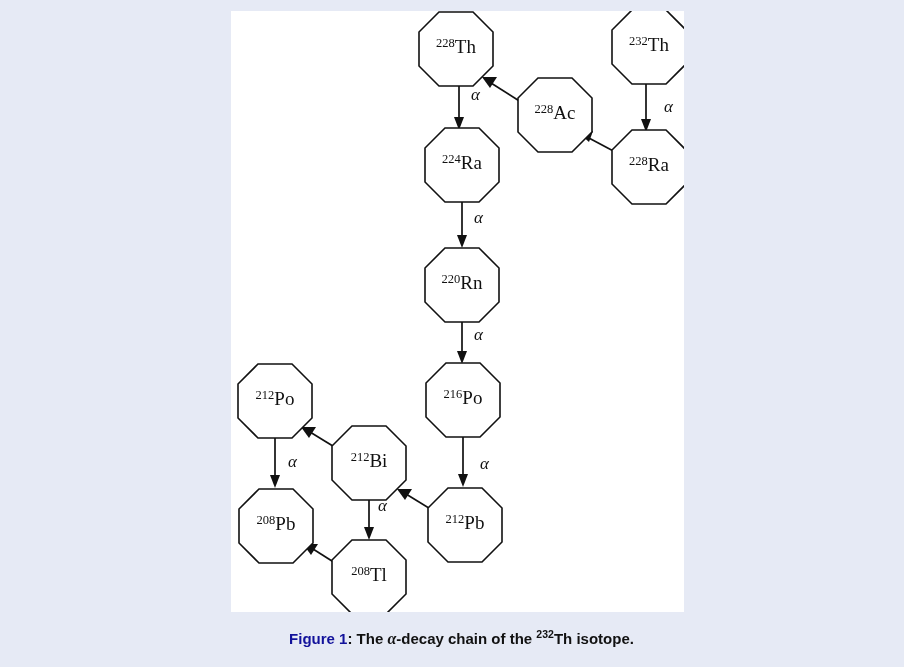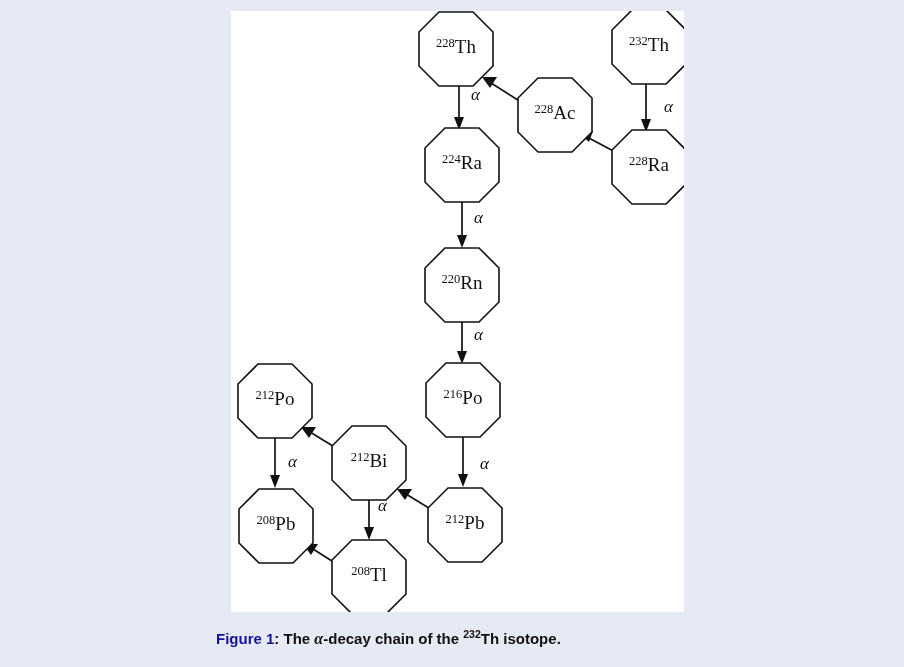--- a/index.html
+++ b/index.html
@@ -59,23 +59,24 @@
     font-size: 12.5px;
   }
   .alpha-label {
     font-family: "Liberation Serif", serif;
     font-style: italic;
     fill: #111111;
     font-size: 17px;
   }
   #caption {
     position: absolute;
-    left: 216px;
+    left: 235px;
     top: 628px;
     width: 453px;
+    text-align: center;
     font-family: "Liberation Sans", sans-serif;
     font-size: 15px;
     font-weight: bold;
     color: #111111;
     white-space: nowrap;
   }
   #caption .fig-num {
     color: #12129b;
   }
   #caption .cap-sup {

